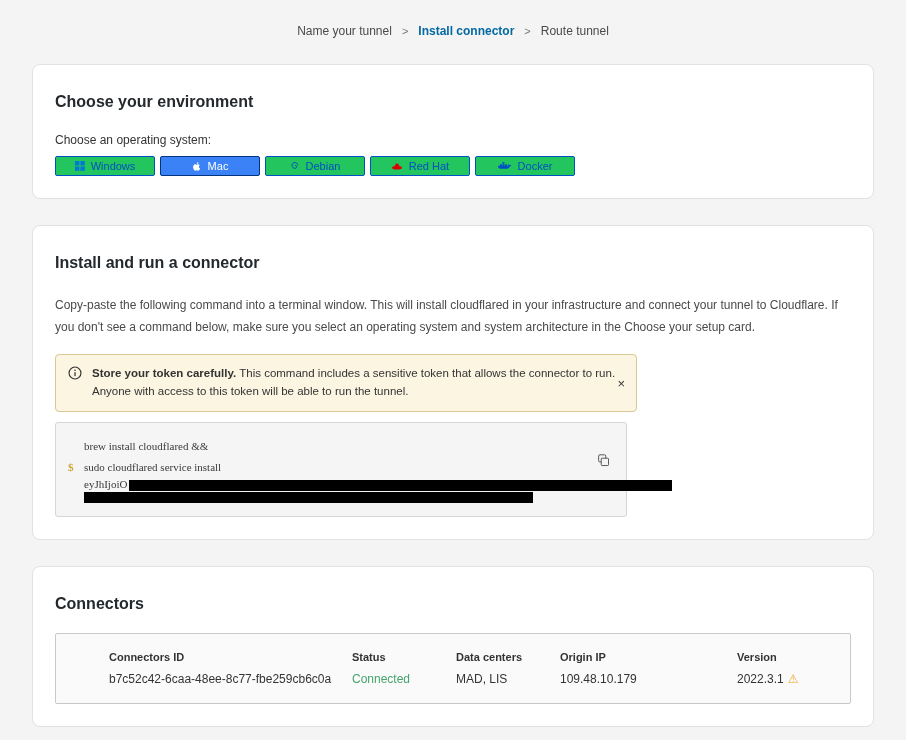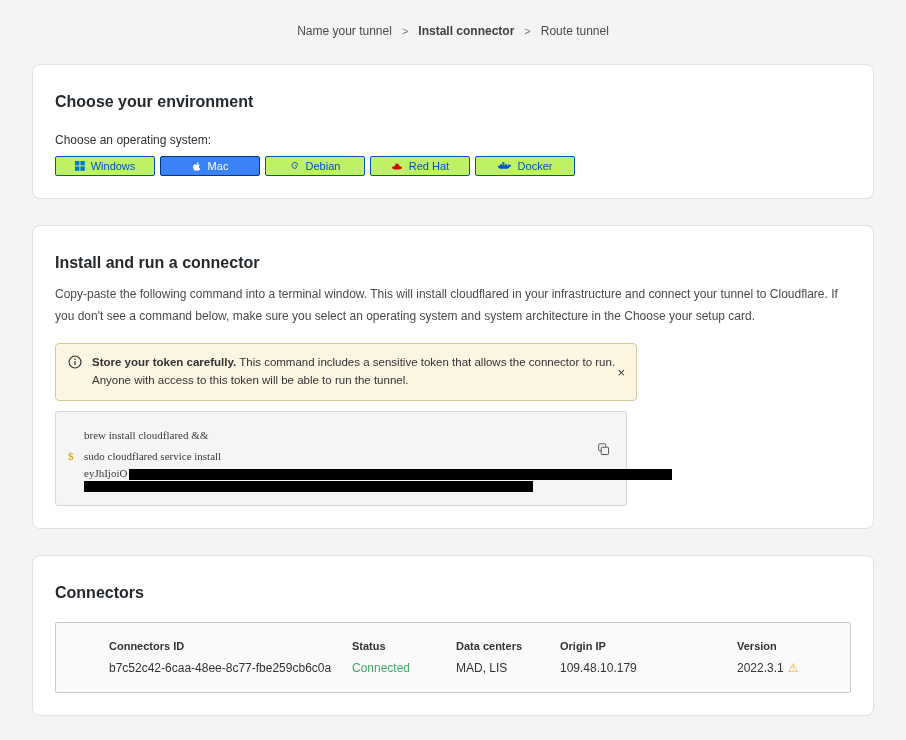--- a/index.html
+++ b/index.html
@@ -8,48 +8,48 @@
     background:#f4f4f5;
     font-family:"Liberation Sans", sans-serif;
     color:#333;
     -webkit-font-smoothing:antialiased;
   }
   .page { padding:24px 32px 20px; }
 
   
   .breadcrumb { display:flex; align-items:center; gap:10px; font-size:12px; color:#4a4a4a; margin:0 4px 26px;justify-content:center; }
   .crumb { cursor:pointer; }
-  .crumb.active { font-weight:bold; color:#404040; }
+  .crumb.active { font-weight:bold; color:#0369a1; }
   .sep { color:#777; font-size:11px; }
 
   
   .card {
     background:#fff;
     border:1px solid #e2e2e2;
     border-radius:8px;
     padding:28px 22px 22px;
     margin-bottom:26px;
   }
   .card h2 { font-size:16px; color:#24292e; font-weight:bold; }
 
   
   .os-label { font-size:12px; color:#333; margin:22px 0 9px; }
   .os-buttons { display:flex; gap:5px; }
   .os-btn {
     display:flex; align-items:center; justify-content:center; gap:6px;
     width:100px; height:20px;
-    border:1px solid #0051c3; background:#bef264; color:#0051c3;
+    border:1px solid #0051c3; background:#22c55e; color:#0051c3;
     font-size:11px; font-family:inherit;
     border-radius:2px; cursor:pointer;
   }
   .os-btn.selected { background:#3b82f6; border-color:#003681; color:#fff; }
   .os-btn .icon { display:inline-flex; align-items:center; }
 
   
-  .card-desc { font-size:12px; line-height:1.85; color:#4a4a4a; margin-top:11px; max-width:796px; }
+  .card-desc { font-size:12px; line-height:1.85; color:#4a4a4a; margin-top:22px; max-width:796px; }
   .warning-box {
     margin-top:16px; width:582px;
     background:#fbf5e2; border:1px solid #d9c795; border-radius:4px;
     padding:10px 18px 10px 12px;
     display:flex; gap:10px; align-items:flex-start;
     font-size:11.5px; line-height:1.55; color:#333;
     position:relative;
   }
   .warning-box .icon { margin-top:1px; flex:0 0 auto; }
   .warning-close {

